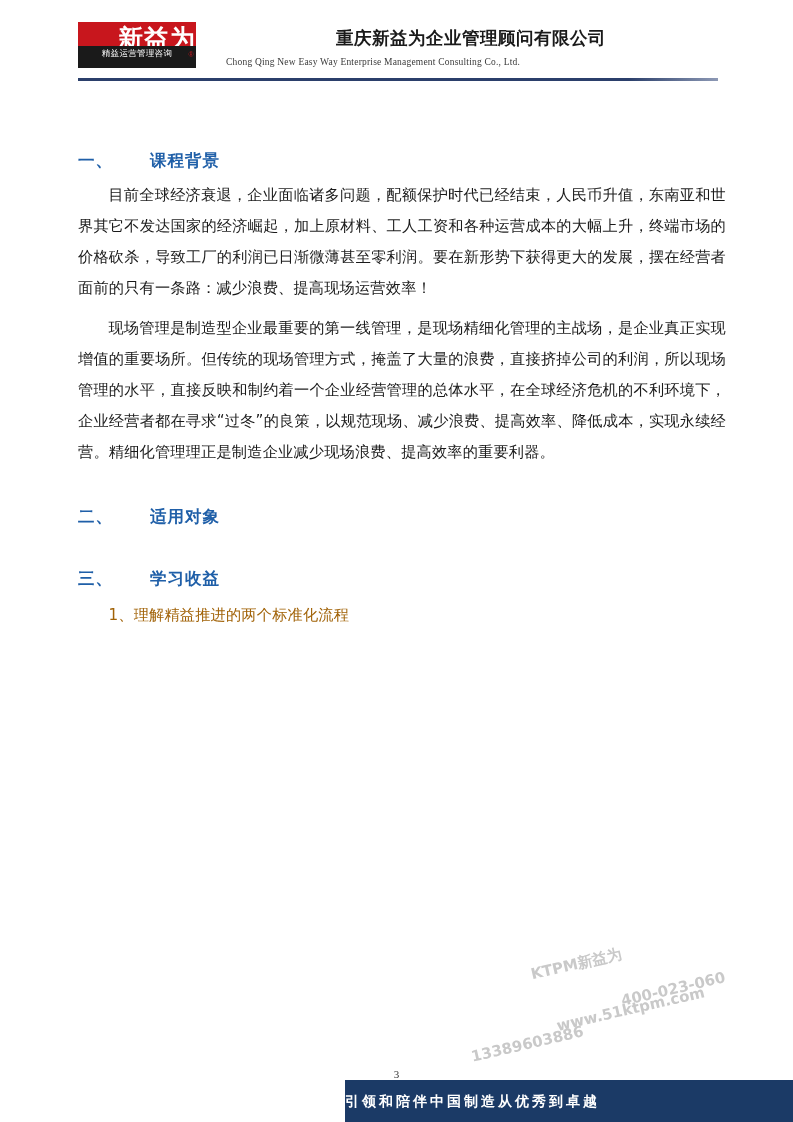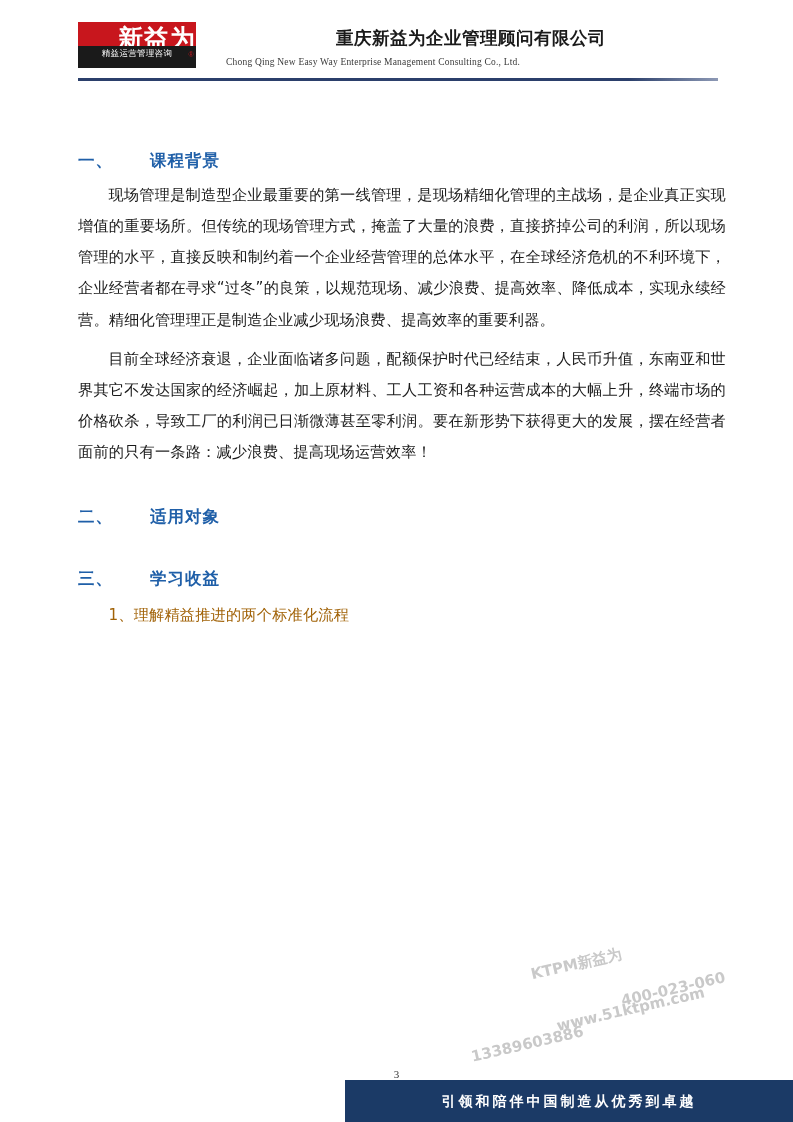--- a/index.html
+++ b/index.html
@@ -195,21 +195,21 @@
     position: absolute;
     left: 345px;
     top: 0;
     width: 448px;
     height: 42px;
     background: #1b3a66;
     color: #ffffff;
     font-size: 14px;
     font-weight: bold;
     line-height: 42px;
-    text-align: center;
+    text-align: left;
     font-family: "DejaVu Sans", sans-serif;
     letter-spacing: 3px;
   }
   .footer-notch {
     position: absolute;
     left: 338px;
     top: 0;
     width: 24px;
     height: 42px;
     background: #ffffff;
@@ -233,22 +233,22 @@
   </div>
 </div>
 <div class="header-rule"></div>
 
 <div class="content">
 
   <div class="section-head">
     <span class="num">一、</span>
     <span class="ttl">课程背景</span>
   </div>
+  <p class="para sec-gap-1">目前全球经济衰退，企业面临诸多问题，配额保护时代已经结束，人民币升值，东南亚和世界其它不发达国家的经济崛起，加上原材料、工人工资和各种运营成本的大幅上升，终端市场的价格砍杀，导致工厂的利润已日渐微薄甚至零利润。要在新形势下获得更大的发展，摆在经营者面前的只有一条路：减少浪费、提高现场运营效率！</p>
   <p class="para">现场管理是制造型企业最重要的第一线管理，是现场精细化管理的主战场，是企业真正实现增值的重要场所。但传统的现场管理方式，掩盖了大量的浪费，直接挤掉公司的利润，所以现场管理的水平，直接反映和制约着一个企业经营管理的总体水平，在全球经济危机的不利环境下，企业经营者都在寻求“过冬”的良策，以规范现场、减少浪费、提高效率、降低成本，实现永续经营。精细化管理理正是制造企业减少现场浪费、提高效率的重要利器。</p>
-  <p class="para sec-gap-1">目前全球经济衰退，企业面临诸多问题，配额保护时代已经结束，人民币升值，东南亚和世界其它不发达国家的经济崛起，加上原材料、工人工资和各种运营成本的大幅上升，终端市场的价格砍杀，导致工厂的利润已日渐微薄甚至零利润。要在新形势下获得更大的发展，摆在经营者面前的只有一条路：减少浪费、提高现场运营效率！</p>
 
   <div class="section-head block-2">
     <span class="num">二、</span>
     <span class="ttl">适用对象</span>
   </div>
 
   <div class="section-head block-3">
     <span class="num">三、</span>
     <span class="ttl">学习收益</span>
   </div>

